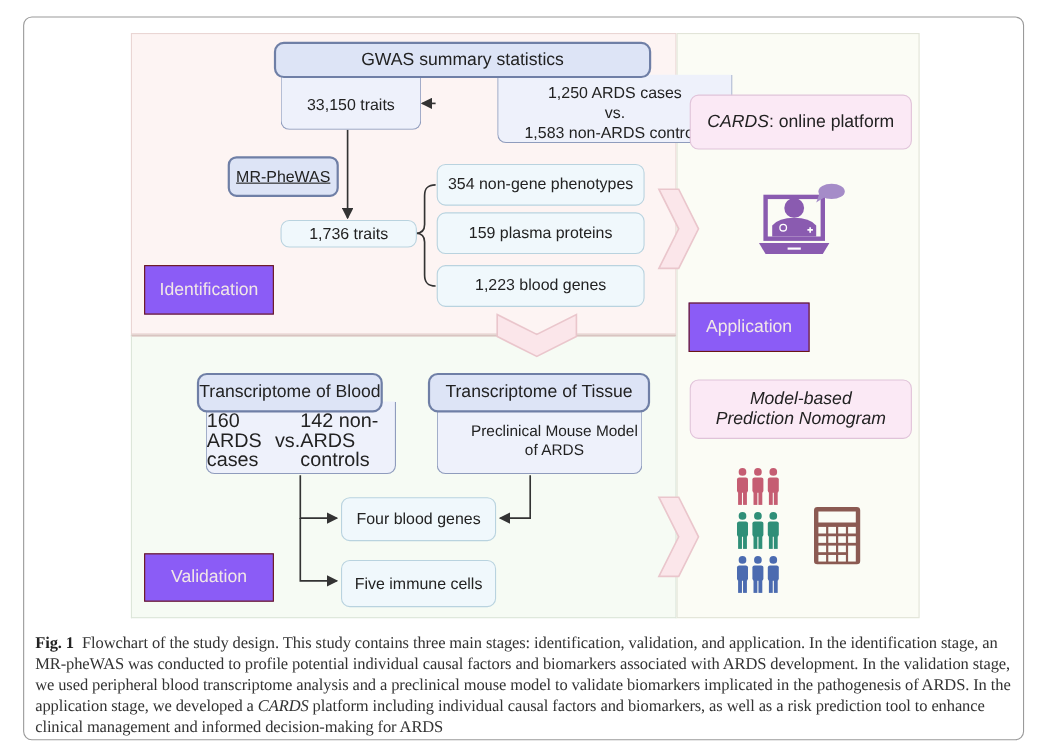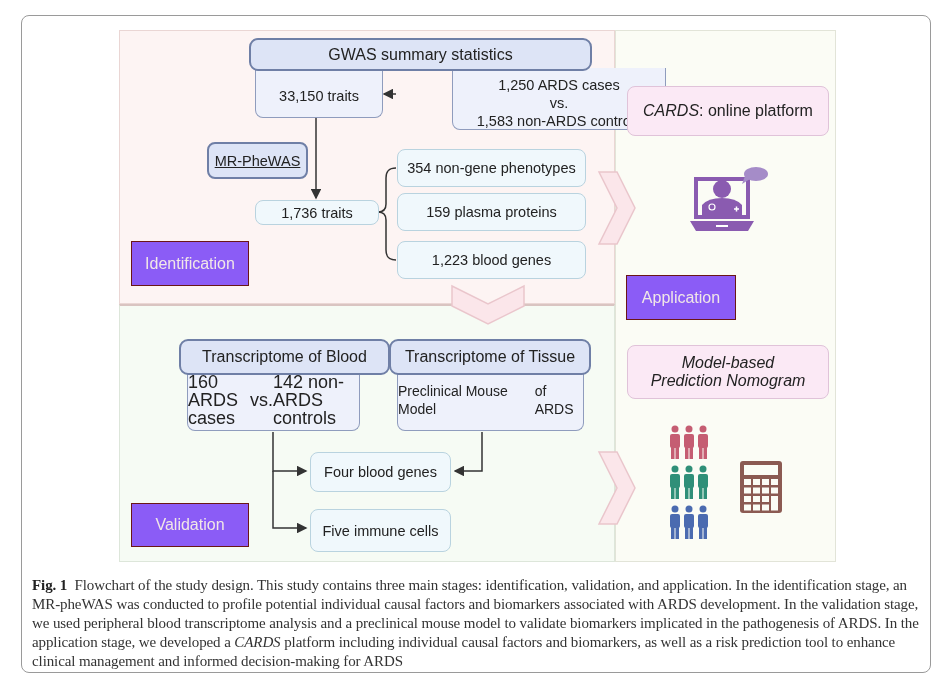--- a/index.html
+++ b/index.html
@@ -81,25 +81,25 @@
 </div>
 <div class="stage" style="left:131px;top:241px;width:118px;height:45px;">
   <span>Identification</span>
 </div>
 
 <div class="box sub" style="left:187px;top:365px;width:173px;height:66px;flex-direction:row;padding-top:4px;font-size:18px;">
   <span>160 ARDS cases</span>
   <span>vs.</span>
   <span>142 non-ARDS controls</span>
 </div>
-<div class="box sub" style="left:397px;top:365px;width:187px;height:66px;flex-direction:row;padding-top:4px;font-size:14px;">
+<div class="box sub" style="left:397px;top:365px;width:187px;height:66px;flex-direction:column;padding-top:4px;font-size:14px;padding-left:27px;">
   <span>Preclinical Mouse Model</span>
   <span>of ARDS</span>
 </div>
-<div class="box hdr" style="left:179px;top:339px;width:211px;height:36px;">
+<div class="box hdr" style="left:179px;top:339px;width:169px;height:36px;">
   <span>Transcriptome of Blood</span>
 </div>
 <div class="box hdr" style="left:389px;top:339px;width:202px;height:36px;">
   <span>Transcriptome of Tissue</span>
 </div>
 <div class="box light" style="left:310px;top:452px;width:141px;height:40px;">
   <span>Four blood genes</span>
 </div>
 <div class="box light" style="left:310px;top:509px;width:141px;height:43px;">
   <span>Five immune cells</span>

